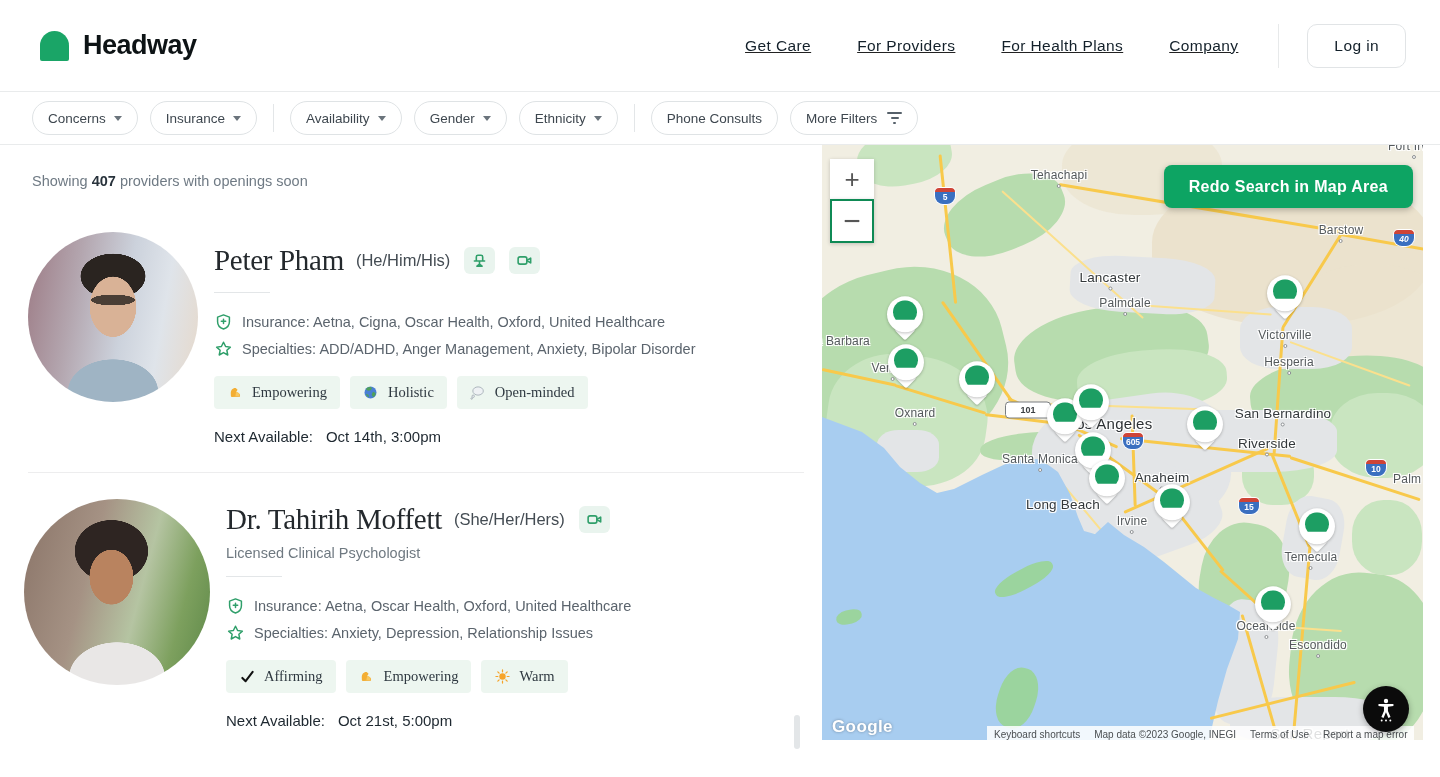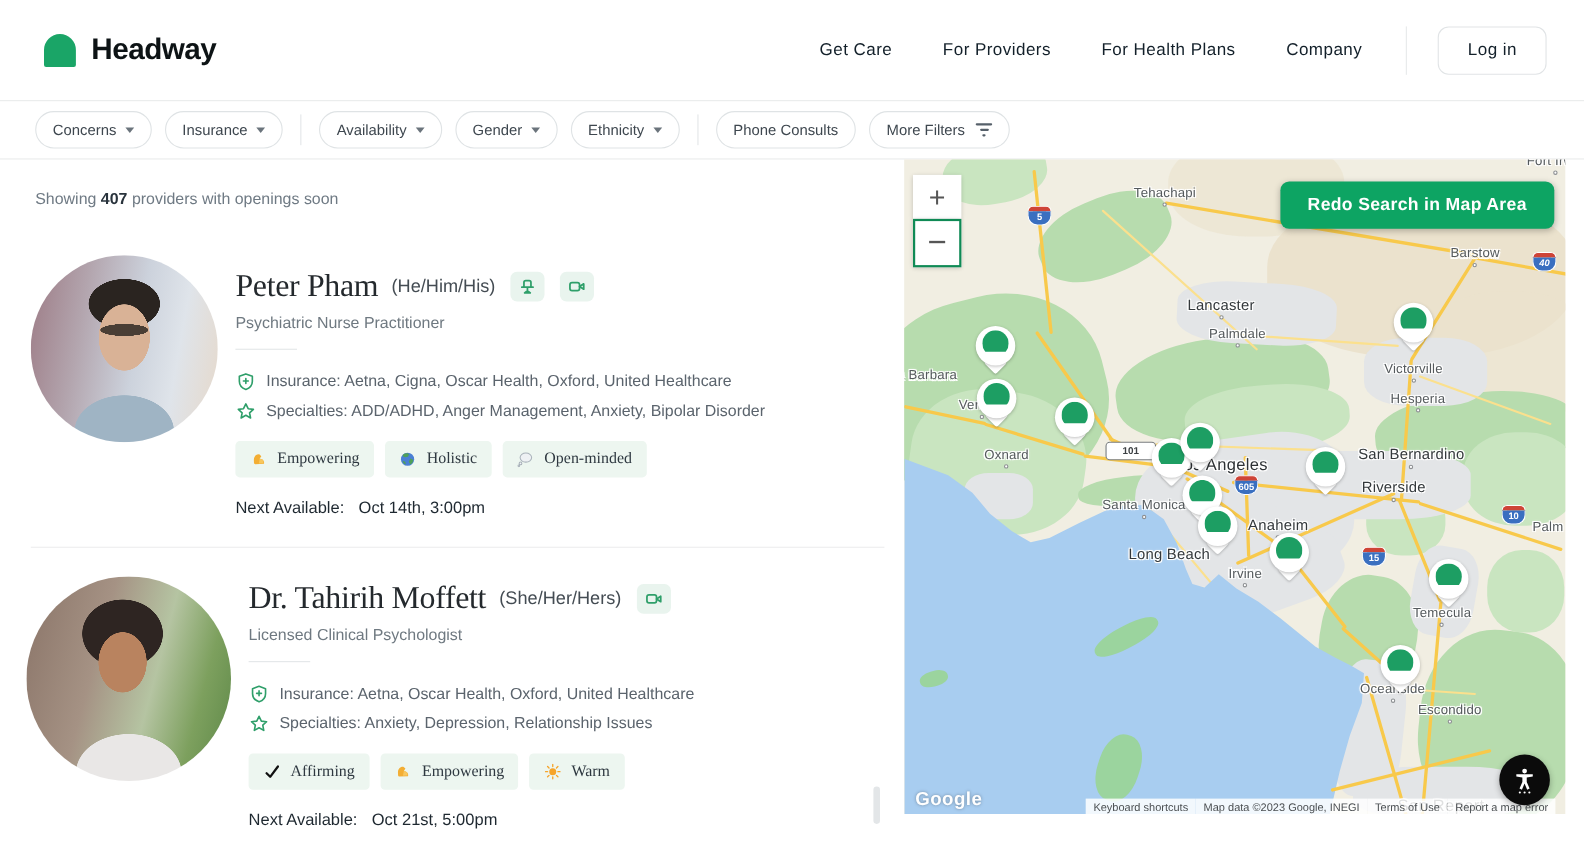--- a/index.html
+++ b/index.html
@@ -4,21 +4,21 @@
 <style>
   * { margin:0; padding:0; box-sizing:border-box; }
   html,body { background:#fff; }
   body { width:1440px; height:777px; font-family:"Liberation Sans", sans-serif; position:relative; overflow:hidden; color:#222; }
 
   
   header { height:92px; display:flex; align-items:center; border-bottom:1px solid #e9ebec; padding:0 34px 0 40px; background:#fff; }
   .brand { display:flex; align-items:flex-end; gap:14px; cursor:pointer; }
   .logo-mark { width:29px; height:30px; background:#1aa567; border-radius:15px 15px 2px 2px; display:inline-block; }
   .logo-text { font-size:27px; font-weight:bold; letter-spacing:-0.5px; color:#0d1315; }
-  nav { margin-left:auto; display:flex; align-items:flex-start; gap:46px; }
+  nav { margin-left:auto; display:flex; align-items:flex-start; gap:46px;text-decoration:underline; }
   nav a { font-size:15.5px; letter-spacing:0.4px; color:#13202a; font-weight:500; text-decoration:none; cursor:pointer; }
   .nav-divider { width:1px; height:44px; background:#e7e9ea; margin:0 28px 0 40px; }
   .login-btn { background:#fff; border:1px solid #e1e4e6; border-radius:10px; padding:12px 26px; font-size:15.5px; letter-spacing:0.4px; font-weight:500; color:#13202a; font-family:inherit; cursor:pointer; }
 
   
   .filter-bar { height:53px; display:flex; align-items:center; gap:12px; padding:0 32px; border-bottom:1px solid #e9ebec; }
   .pill { display:flex; align-items:center; gap:8px; border:1px solid #dfe3e5; border-radius:17px; height:34px; padding:0 15px; font-size:13.5px; color:#3e474f; background:#fff; cursor:pointer; white-space:nowrap; font-family:inherit; }
   .caret { width:0; height:0; border-left:4.5px solid transparent; border-right:4.5px solid transparent; border-top:5px solid #6b747c; display:inline-block; }
   .vdiv { width:1px; height:28px; background:#e3e6e8; margin:0 4px; }
   .mf-icon { display:inline-flex; flex-direction:column; align-items:center; gap:3px; margin-left:2px; }
@@ -171,21 +171,20 @@
                 <path d="M5 8.5 V4.6 q0-1.6 1.5-1.6 h3 q1.5 0 1.5 1.6 V8.5 M3.2 8.5 h9.6 M8 8.5 v3 M5.6 13.4 h4.8 M8 11.5 l-2.4 1.9 M8 11.5 l2.4 1.9"></path>
               </svg>
           </span>
           <span class="session-chip">
             <svg width="17" height="17" viewBox="0 0 16 16">
                 <rect x="2" y="4.6" width="8.2" height="6.8" rx="1.8"></rect>
                 <path d="M10.2 8 l3.6-2.3 v4.6 z"></path>
               </svg>
           </span>
         </div>
-        <p class="p-title">Psychiatric Nurse Practitioner</p>
         <hr class="mini-div">
         <div class="meta-row">
           <svg width="19" height="19" viewBox="0 0 18 18">
               <path d="M9 1.8 l5.6 2.1 v4.3 c0 3.7-2.7 6-5.6 7 -2.9-1-5.6-3.3-5.6-7 V3.9 z"></path>
               <path d="M9 5.8 v4.2 M6.9 7.9 h4.2"></path>
             </svg>
           <span><span>Insurance:</span> <span>Aetna, Cigna, Oscar Health, Oxford, United Healthcare</span></span>
         </div>
         <div class="meta-row">
           <svg width="19" height="19" viewBox="0 0 18 18">

